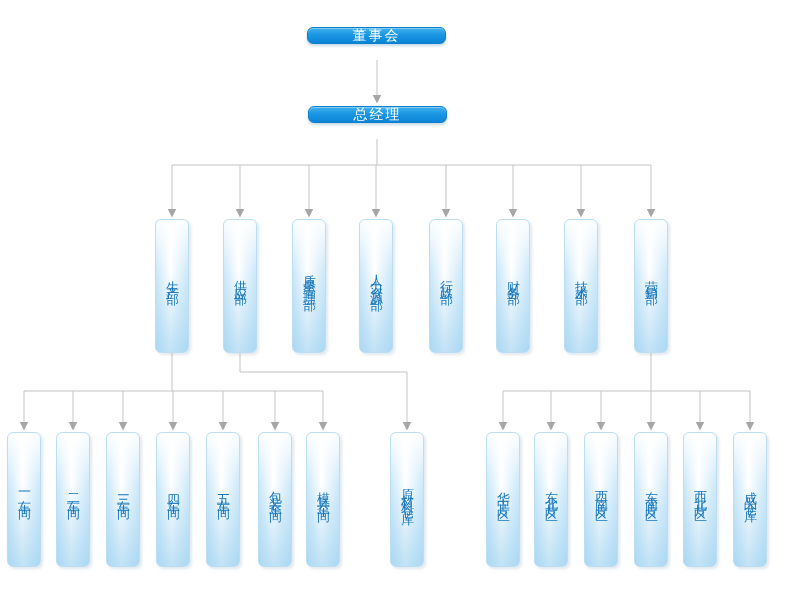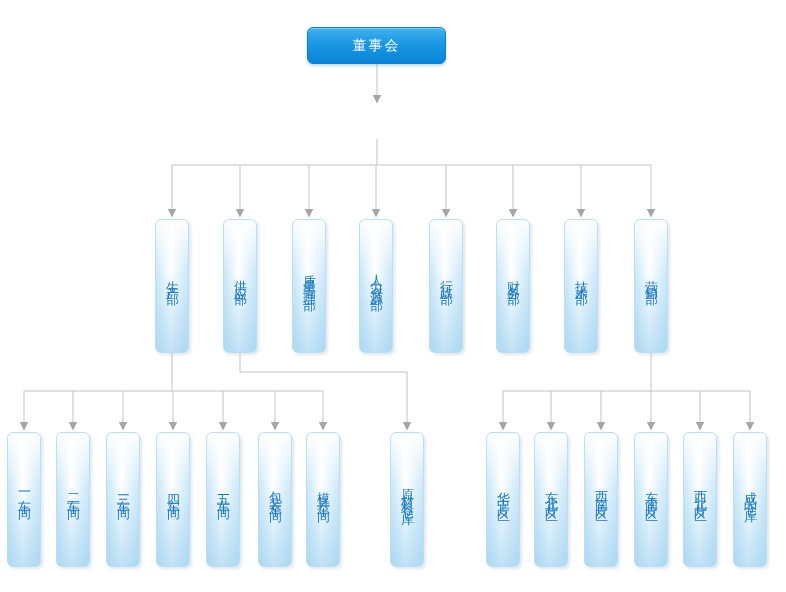--- a/index.html
+++ b/index.html
@@ -6,21 +6,21 @@
   body{
     width:786px;height:592px;position:relative;background:#ffffff;
     font-family:"DejaVu Sans","Liberation Sans",sans-serif;
     overflow:hidden;
   }
   #stage{position:absolute;left:0;top:0;width:786px;height:592px;}
   svg.connectors{position:absolute;left:0;top:0;}
   .node{position:absolute;box-sizing:border-box;}
   
   .node-primary{
-    width:139px;height:37px;border-radius:6px;
+    width:139px;height:17px;border-radius:6px;
     background:linear-gradient(180deg,#42b1ee 0%,#1a97e3 45%,#0b84d6 100%);
     border:1px solid #0f7ecb;
     color:#ffffff;font-size:14px;letter-spacing:2px;
     display:flex;align-items:center;justify-content:center;
     box-shadow:0 2px 3px rgba(130,170,200,0.45), inset 0 1px 0 rgba(255,255,255,0.35);
   }
   
   .node-light{
     width:34px;border-radius:6px;
     background:
@@ -80,20 +80,21 @@
       <path d="M551,391 V429" marker-end="url(#arr)"></path>
       <path d="M601,391 V429" marker-end="url(#arr)"></path>
       <path d="M651,391 V429" marker-end="url(#arr)"></path>
       <path d="M700,391 V429" marker-end="url(#arr)"></path>
       <path d="M750,391 V429" marker-end="url(#arr)"></path>
     </g>
   </svg>
 
   <div class="node node-primary" style="left:307px;top:27px;">董事会</div>
 
+  <div class="node node-primary" style="left:308px;top:106px;">总经理</div>
 
   <div class="node node-light node-dept" style="left:155px;top:219px;">生产部</div>
   <div class="node node-light node-dept" style="left:223px;top:219px;">供应部</div>
   <div class="node node-light node-dept" style="left:292px;top:219px;">质量管理部</div>
   <div class="node node-light node-dept" style="left:359px;top:219px;">人力资源部</div>
   <div class="node node-light node-dept" style="left:429px;top:219px;">行政部</div>
   <div class="node node-light node-dept" style="left:496px;top:219px;">财务部</div>
   <div class="node node-light node-dept" style="left:564px;top:219px;">技术部</div>
   <div class="node node-light node-dept" style="left:634px;top:219px;">营销部</div>
 

